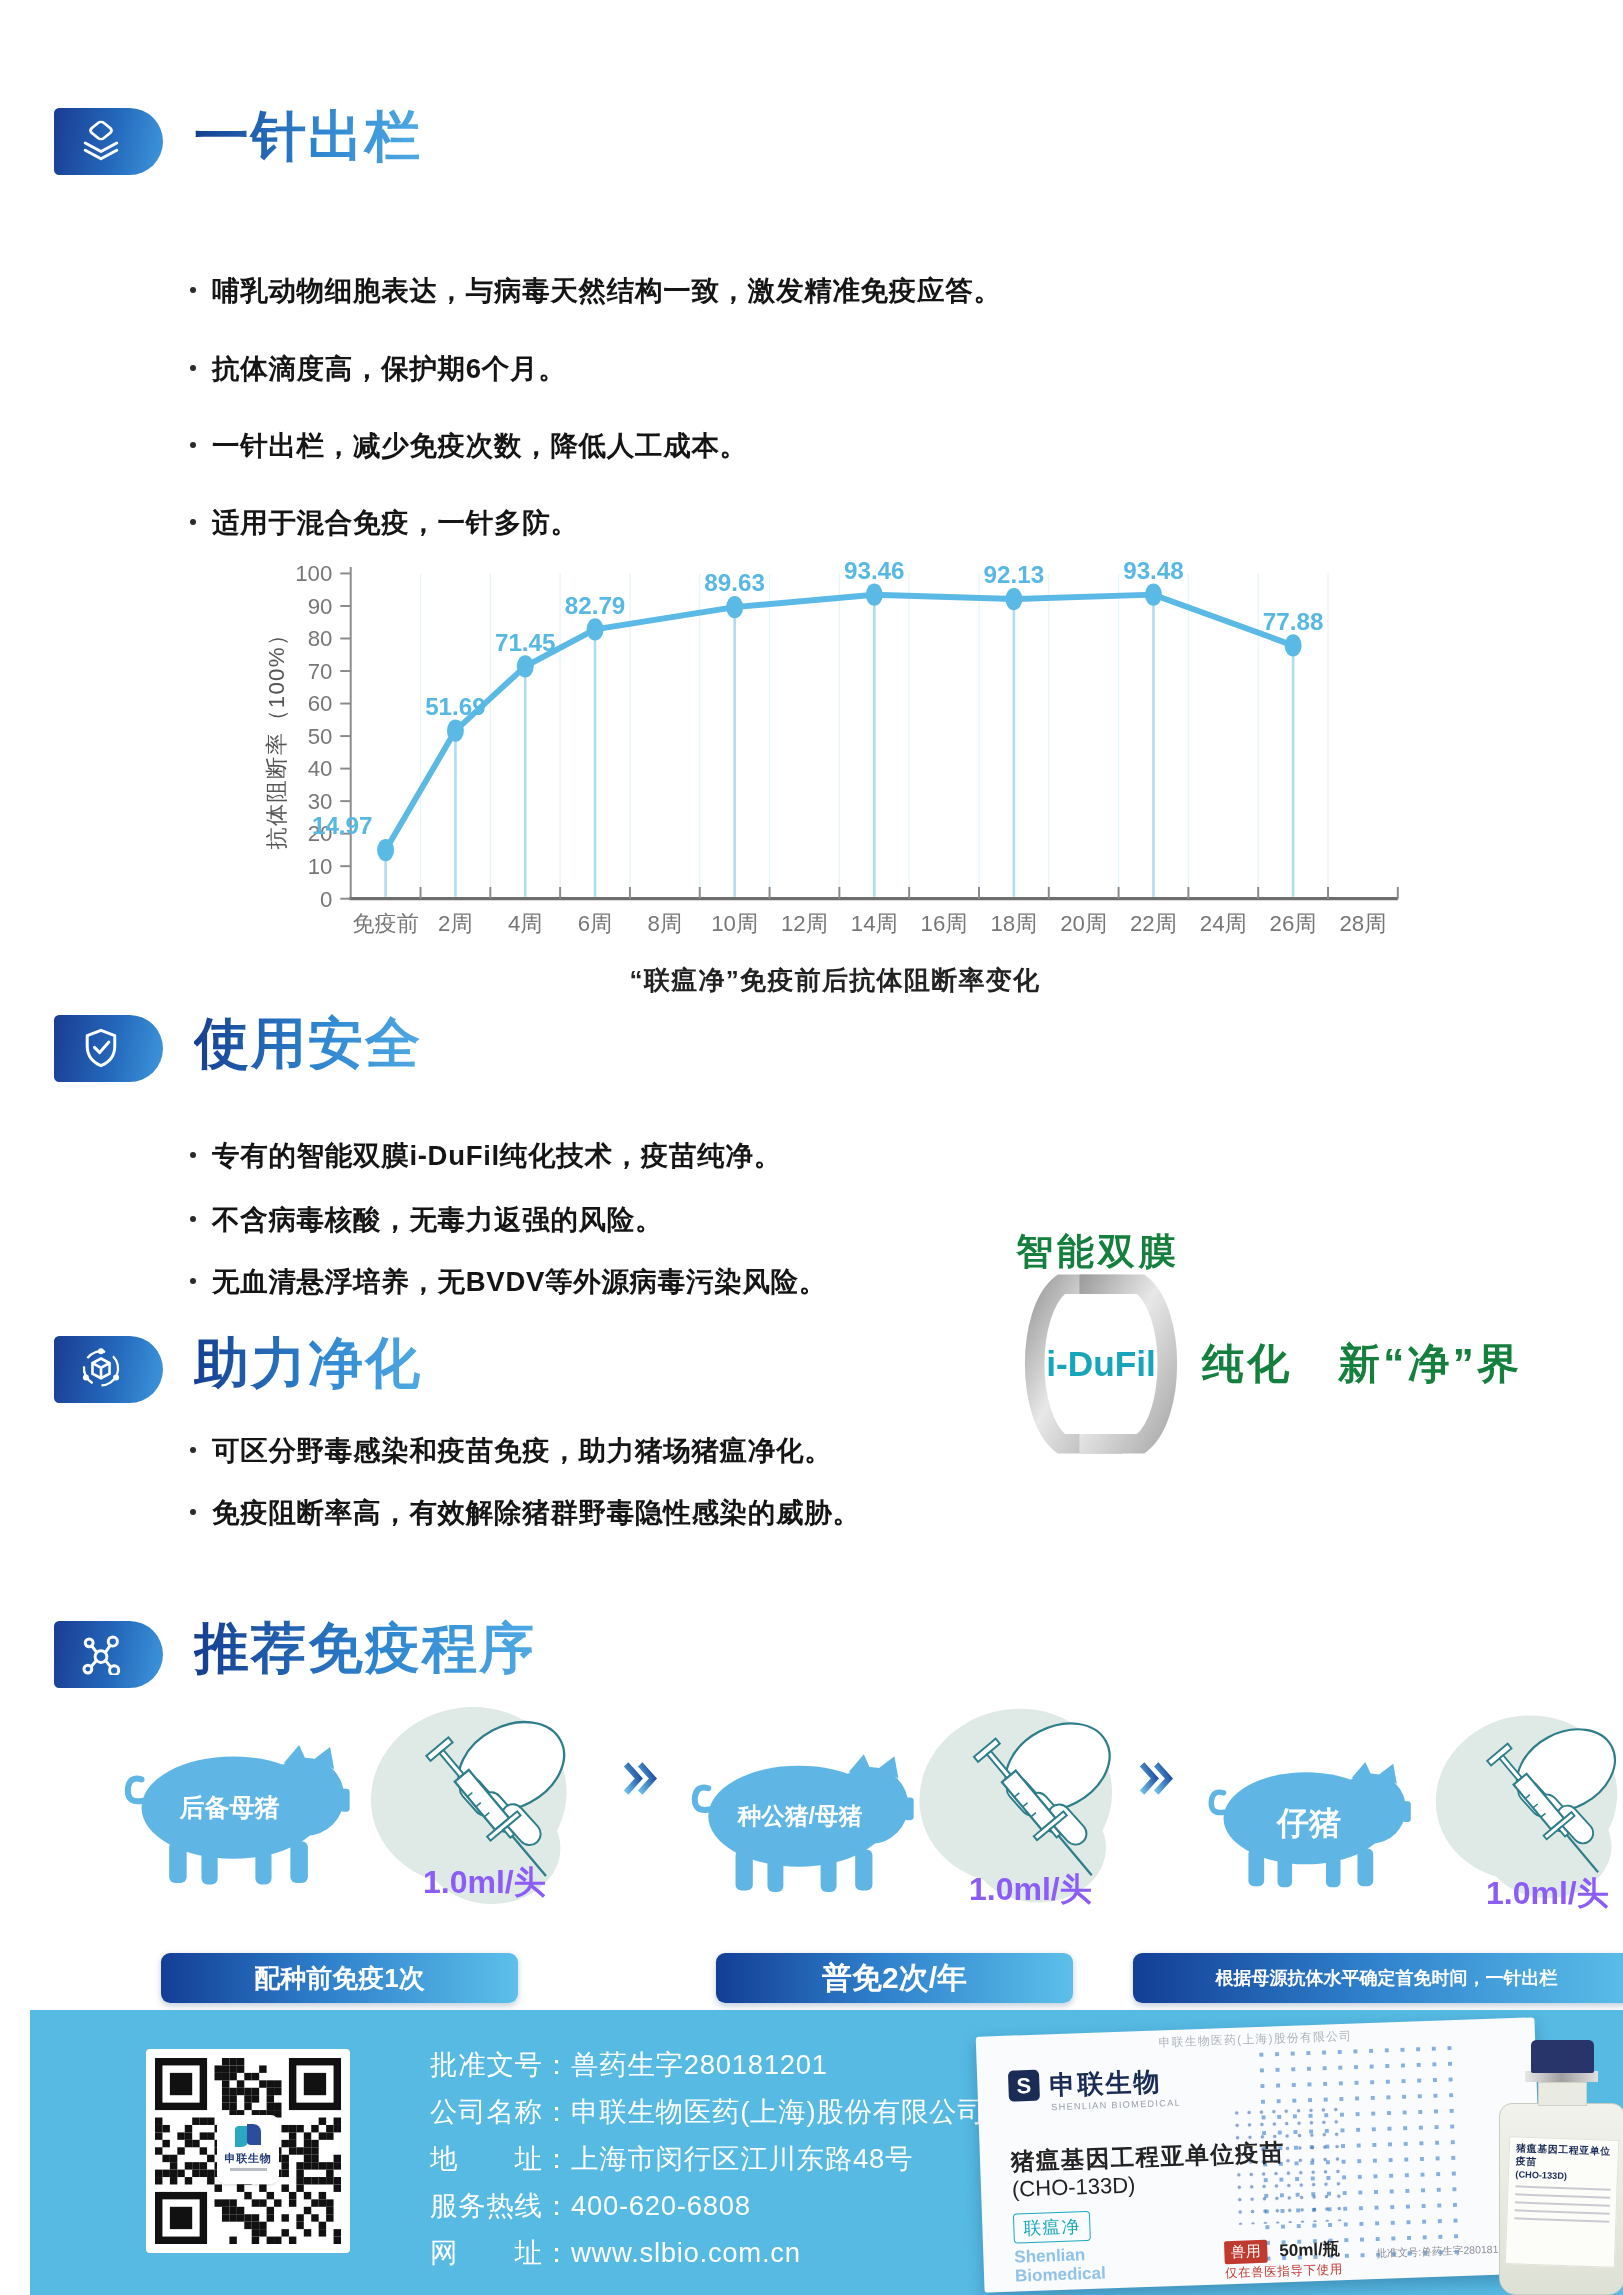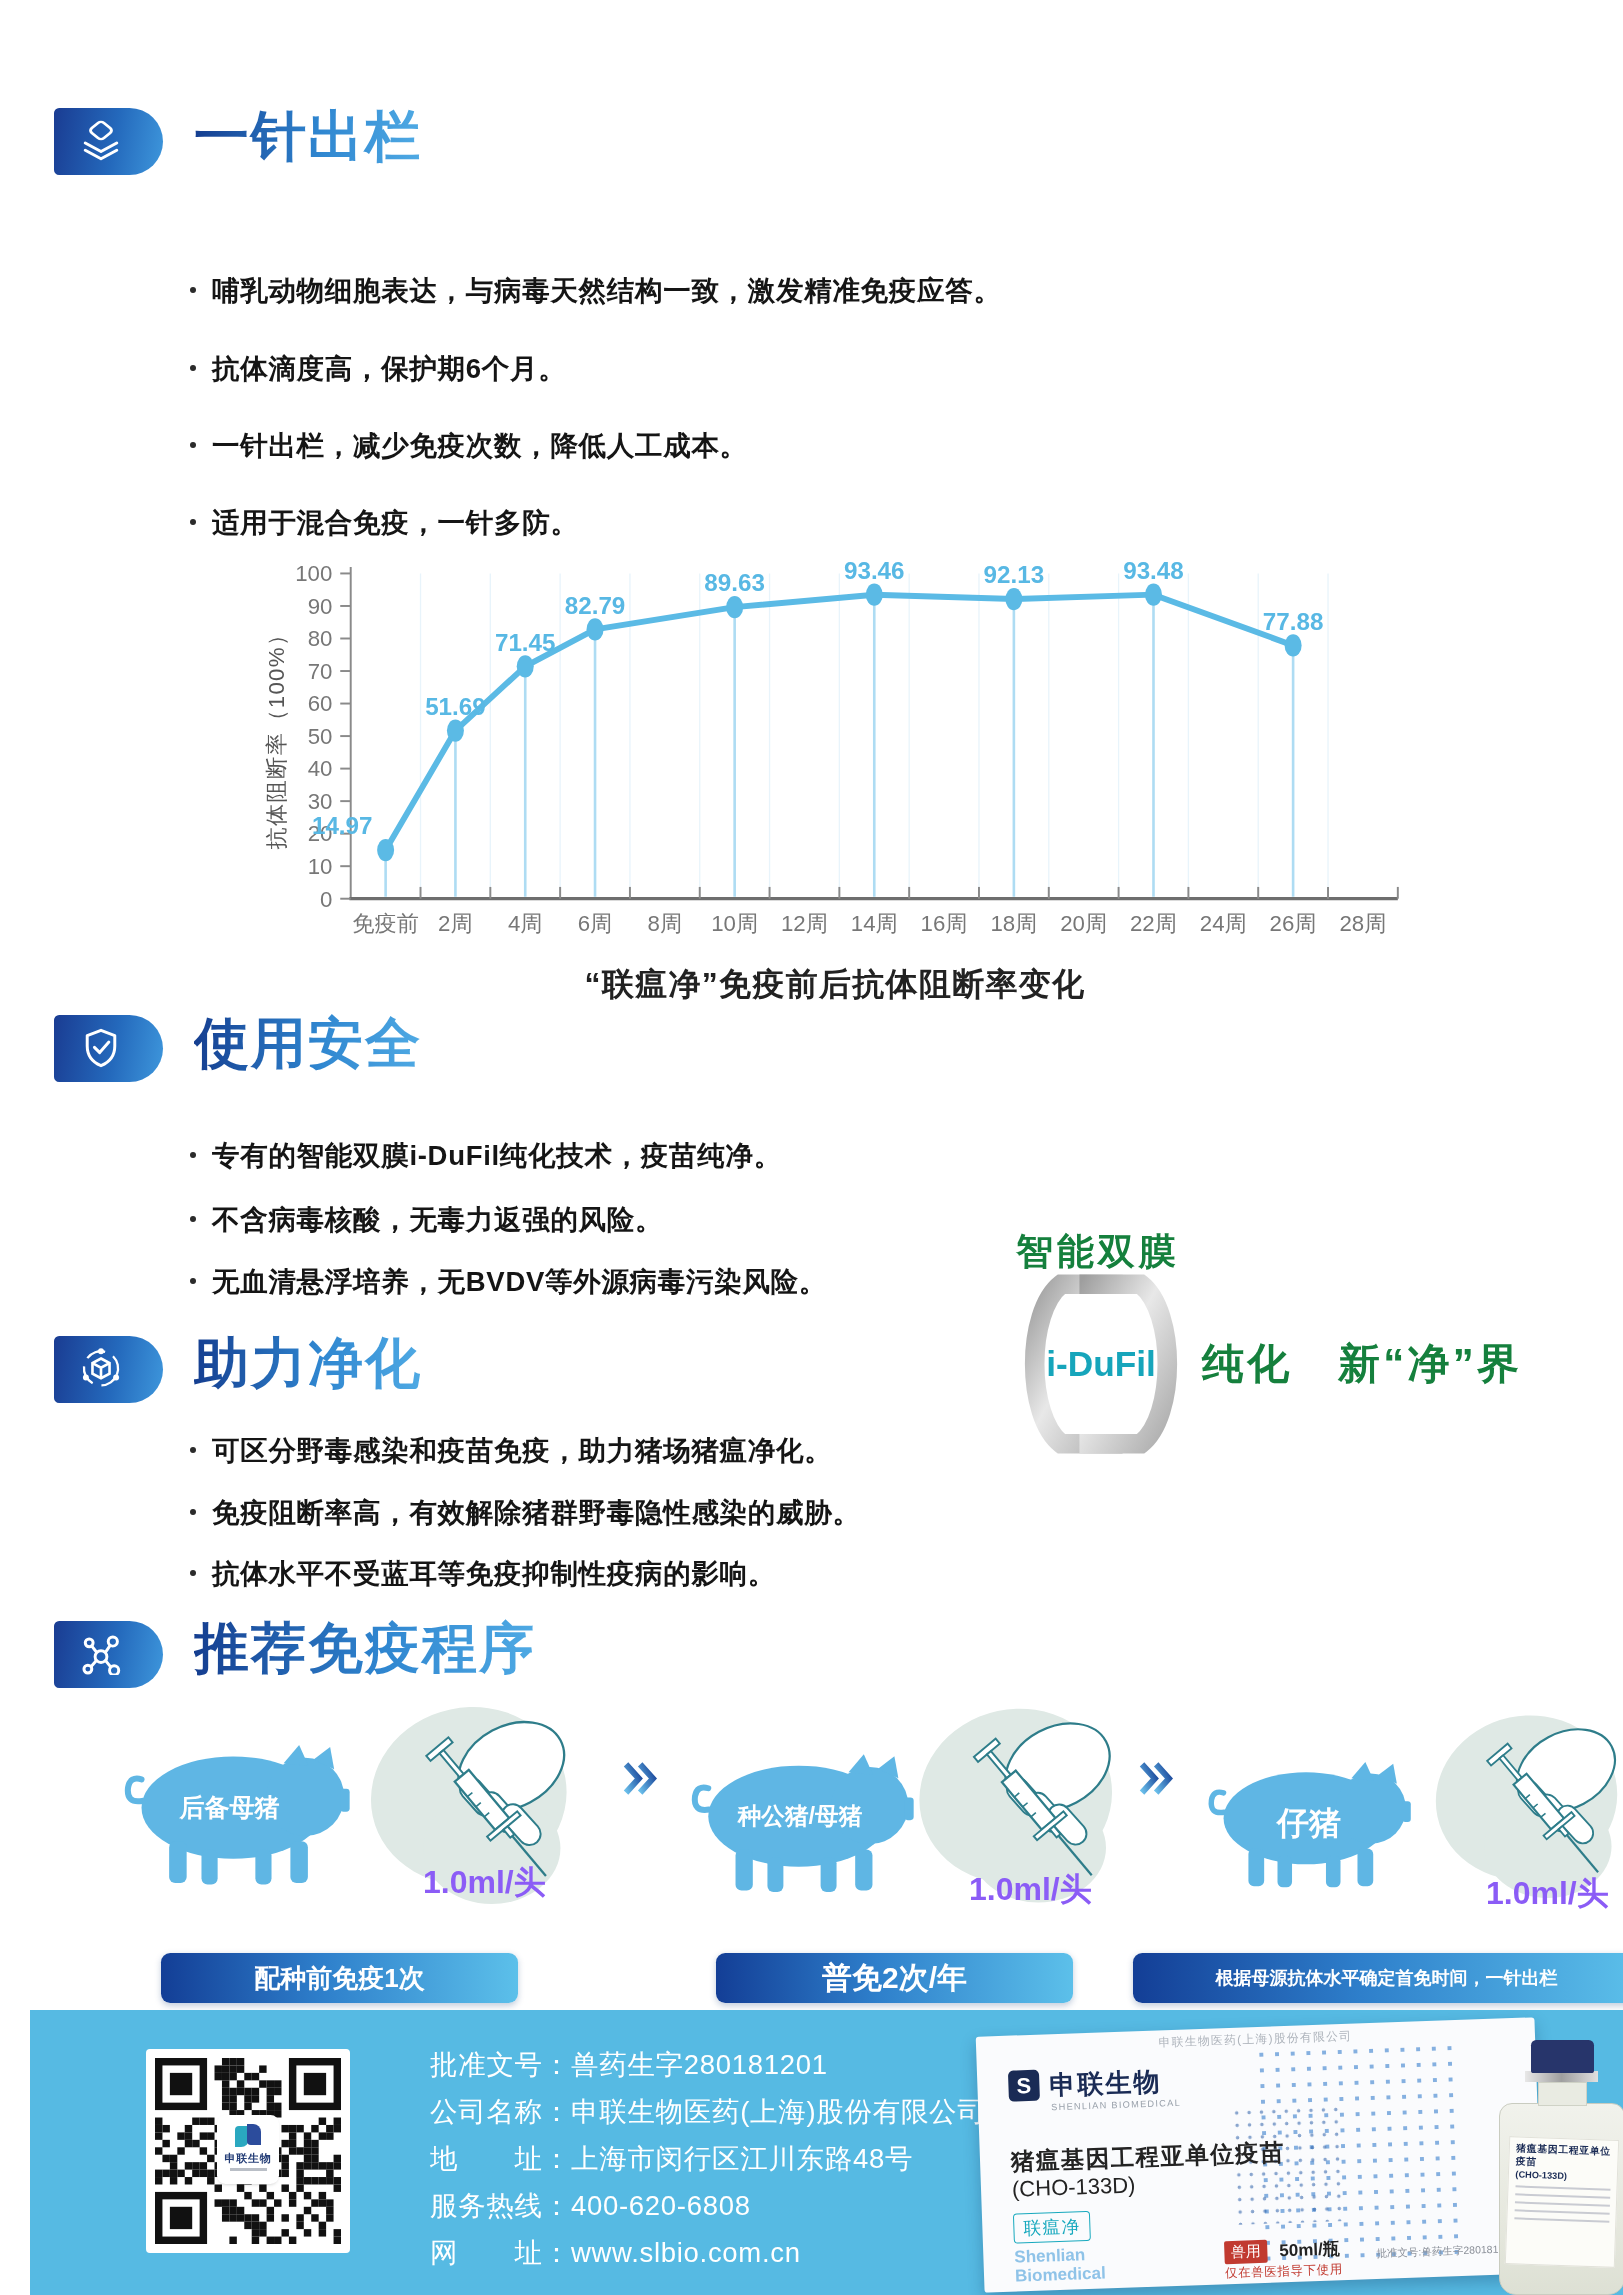--- a/index.html
+++ b/index.html
@@ -9,21 +9,21 @@
   
   .sec-plate{position:absolute;width:109px;height:67px;border-radius:5.2px 34px 34px 5.2px;
              background:linear-gradient(100deg,#1A3C92 0%,#2469BC 55%,#3E97DC 100%);}
   .sec-plate svg{position:absolute;left:26px;top:12.4px;}
   .sec-title{position:absolute;font-size:55px;font-weight:800;letter-spacing:2px;line-height:1.1;
              background:linear-gradient(90deg,#153E90 0%,#2F86D0 55%,#4FAAE4 100%);
              -webkit-background-clip:text;background-clip:text;color:transparent;}
   .bullet{position:absolute;font-size:27.5px;font-weight:700;color:#151515;letter-spacing:0.7px;white-space:nowrap;}
   .bullet::before{content:"";position:absolute;left:-22px;top:14.4px;width:5.9px;height:5.9px;border-radius:50%;background:#2b2b2b;}
   .caption{position:absolute;left:216px;top:963px;width:1178px;text-align:center;
-           font-size:32px;font-weight:700;color:#222;letter-spacing:1.3px;}
+           font-size:26px;font-weight:700;color:#222;letter-spacing:1.3px;}
   .teal{color:#15803d;}
   #idufil-header{position:absolute;left:986px;top:1227px;font-size:37px;font-weight:800;letter-spacing:3.9px;}
   #idufil-tagline{position:absolute;left:1172px;top:1336px;font-size:42px;font-weight:800;letter-spacing:3.3px;white-space:nowrap;}
   
   .pig-label{position:absolute;text-align:center;color:#fff;font-weight:700;white-space:nowrap;}
   .dose{position:absolute;font-size:32px;font-weight:600;color:#8b5cf6;}
   .ribbon{position:absolute;height:50px;border-radius:9.2px;color:#fff;font-weight:700;
           text-align:center;background:linear-gradient(90deg,#133E96 0%,#2E7FCB 45%,#5CC0EA 100%);
           box-shadow:0 2.6px 6.5px rgba(20,60,120,.25);}
   
@@ -230,21 +230,20 @@
       <path d="M19 23 L32 30 L45 23 M32 30 V46" fill="none" stroke="#fff" stroke-width="4"></path>
       <circle cx="32" cy="5" r="4.5" fill="#fff"></circle>
         <circle cx="9" cy="45" r="4.5" fill="#fff"></circle>
         <circle cx="55" cy="45" r="4.5" fill="#fff"></circle>
     </svg>
   </div>
   <div class="sec-title" style="left:164px;top:1333px;">助力净化</div>
 
   <div class="bullet" style="left:182px;top:1433px;">可区分野毒感染和疫苗免疫，助力猪场猪瘟净化。</div>
   <div class="bullet" style="left:182px;top:1495px;">免疫阻断率高，有效解除猪群野毒隐性感染的威胁。</div>
-  <div class="bullet" style="left:182px;top:1556px;">抗体水平不受蓝耳等免疫抑制性疫病的影响。</div>
 
   <div class="sec-plate" style="left:23.6px;top:1621px;">
     <svg width="42" height="42" viewBox="0 0 64 64">
       <circle cx="32" cy="36" r="9" fill="none" stroke="#fff" stroke-width="4.5"></circle>
       <circle cx="14" cy="15" r="6" fill="none" stroke="#fff" stroke-width="4.5"></circle>
       <circle cx="50" cy="13" r="7" fill="none" stroke="#fff" stroke-width="4.5"></circle>
       <circle cx="12" cy="55" r="6" fill="none" stroke="#fff" stroke-width="4.5"></circle>
       <circle cx="52" cy="57" r="7" fill="none" stroke="#fff" stroke-width="4.5"></circle>
       <path d="M25 29 L18 20 M39 29 L46 19 M25 42 L17 51 M39 42 L47 52" stroke="#fff" stroke-width="4.5" fill="none" stroke-linecap="round"></path>
     </svg>

